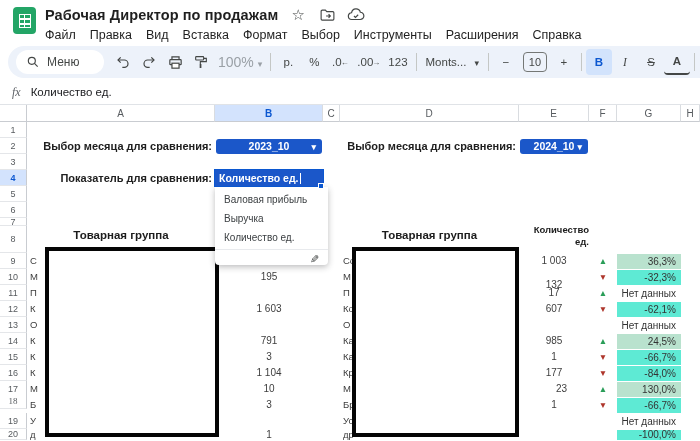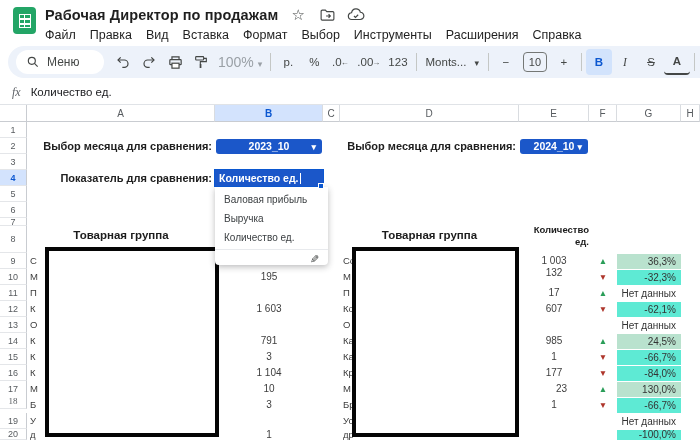--- a/index.html
+++ b/index.html
@@ -266,21 +266,21 @@
         <div class="cell qty" style="left: 215px; width: 108px; top: 292px; height: 16px; line-height: 16px;">3</div>
         <div class="cell prefix" style="left: 30px; top: 308px; height: 16px; line-height: 16px;">У</div>
         <div class="cell qty" style="left: 215px; width: 108px; top: 308px; height: 16px; line-height: 16px;"></div>
         <div class="cell prefix" style="left: 30px; top: 324px; height: 11px; line-height: 11px;">д</div>
         <div class="cell qty" style="left: 215px; width: 108px; top: 324px; height: 11px; line-height: 11px;">1</div>
         <div class="cell prefix" style="left: 343px; top: 148px; height: 16px; line-height: 16px;">Со</div>
         <div class="cell qty" style="left: 519px; width: 70px; top: 148px; height: 16px; line-height: 16px;">1 003</div>
         <div class="cell trend up" style="left: 589px; width: 28px; top: 148px; height: 16px; line-height: 16px;"></div>
         <div class="cell dyn green" style="left: 617px; width: 64px; top: 148.5px; height: 15px; line-height: 15px;">36,3%</div>
         <div class="cell prefix" style="left: 343px; top: 164px; height: 16px; line-height: 16px;">М</div>
-        <div class="cell qty" style="left: 519px; width: 70px; top: 160px; height: 16px; line-height: 16px;">132</div>
+        <div class="cell qty" style="left: 519px; width: 70px; top: 172px; height: 16px; line-height: 16px;">132</div>
         <div class="cell trend down" style="left: 589px; width: 28px; top: 164px; height: 16px; line-height: 16px;"></div>
         <div class="cell dyn red" style="left: 617px; width: 64px; top: 164.5px; height: 15px; line-height: 15px;">-32,3%</div>
         <div class="cell prefix" style="left: 343px; top: 180px; height: 16px; line-height: 16px;">П</div>
         <div class="cell qty" style="left: 519px; width: 70px; top: 180px; height: 16px; line-height: 16px;">17</div>
         <div class="cell trend up" style="left: 589px; width: 28px; top: 180px; height: 16px; line-height: 16px;"></div>
         <div class="cell dyn" style="left: 617px; width: 64px; top: 180.5px; height: 15px; line-height: 15px;">Нет данных</div>
         <div class="cell prefix" style="left: 343px; top: 196px; height: 16px; line-height: 16px;">Ко</div>
         <div class="cell qty" style="left: 519px; width: 70px; top: 196px; height: 16px; line-height: 16px;">607</div>
         <div class="cell trend down" style="left: 589px; width: 28px; top: 196px; height: 16px; line-height: 16px;"></div>
         <div class="cell dyn red" style="left: 617px; width: 64px; top: 196.5px; height: 15px; line-height: 15px;">-62,1%</div>

